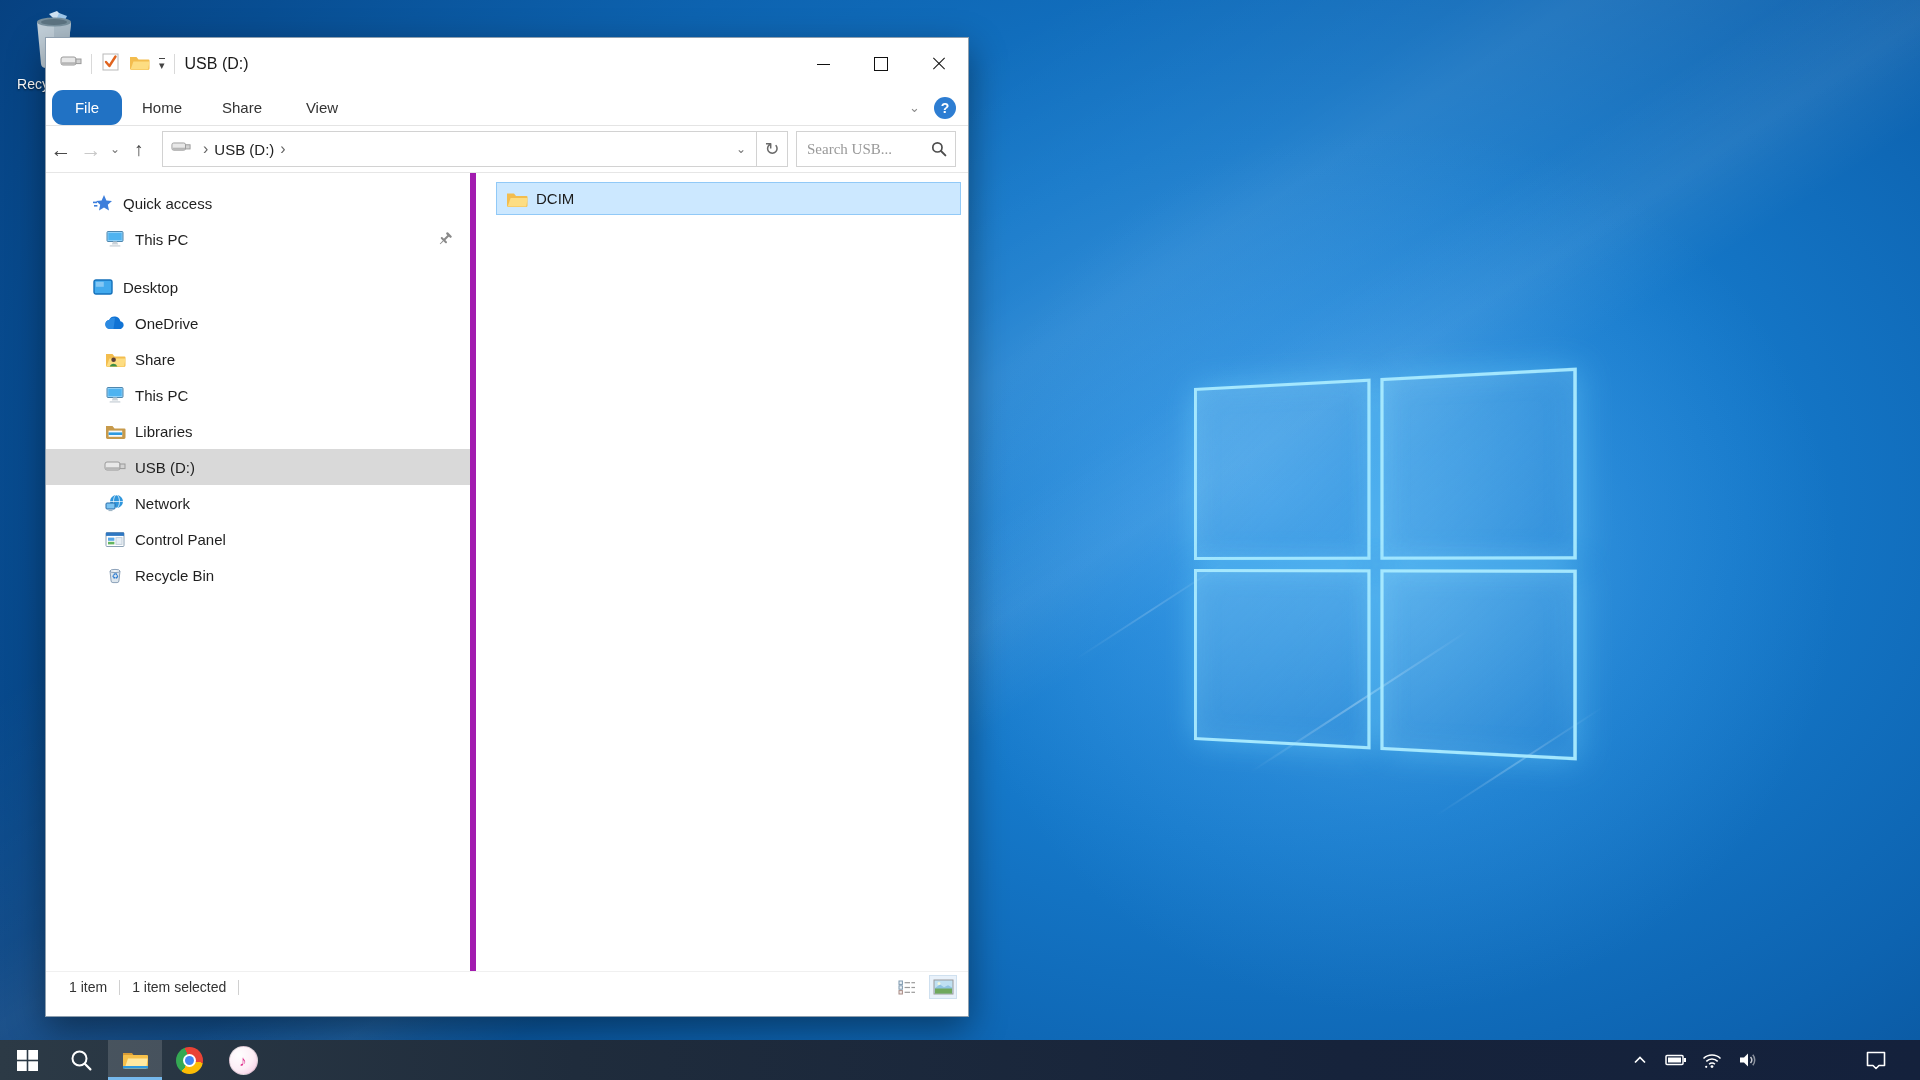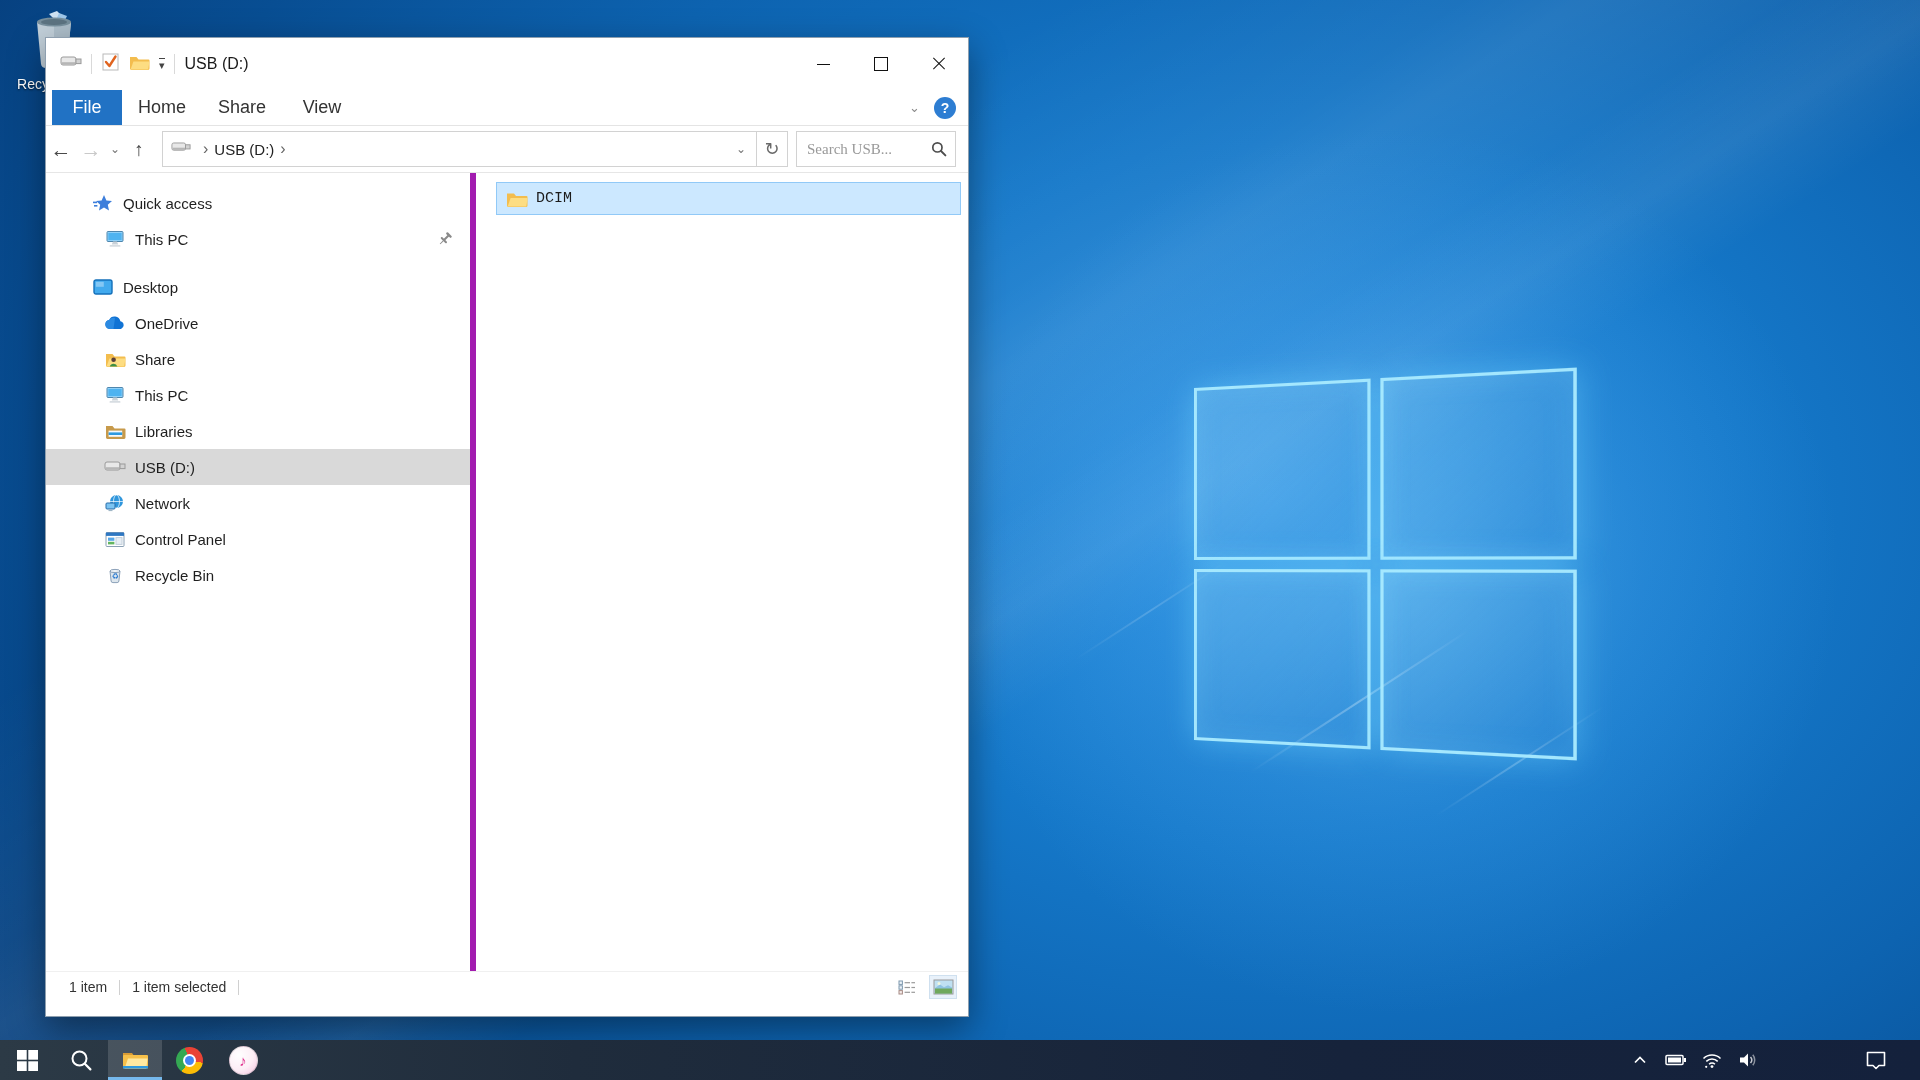--- a/index.html
+++ b/index.html
@@ -47,21 +47,21 @@
   .cap{width:58px;height:100%;display:flex;align-items:center;justify-content:center;}
   .min-glyph{width:13px;border-top:1.6px solid #111;}
   .max-glyph{width:12px;height:12px;border:1.4px solid #111;}
   .close-glyph{position:relative;width:14px;height:14px;}
   .close-glyph::before,.close-glyph::after{content:"";position:absolute;left:-1px;top:6px;width:16px;border-top:1.4px solid #111;}
   .close-glyph::before{transform:rotate(45deg);}
   .close-glyph::after{transform:rotate(-45deg);}
 
   
   .menubar{height:35px;display:flex;align-items:stretch;border-bottom:1px solid #e4e4e4;flex:0 0 auto;}
-  .tab{display:flex;align-items:center;justify-content:center;font-size:18px;color:#333;width:80px;}
+  .tab{display:flex;align-items:center;justify-content:center;font-size:15px;color:#333;width:80px;border-radius:11px;}
   .tab.file{width:70px;margin-left:6px;background:#2172c4;color:#fff;}
   .menubar-right{margin-left:auto;display:flex;align-items:center;gap:14px;padding-right:12px;}
   .help-circle{width:22px;height:22px;border-radius:50%;background:#2d7dd2;color:#fff;
     display:flex;align-items:center;justify-content:center;font-size:14px;font-weight:bold;}
 
   
   .navbar{height:46px;display:flex;align-items:center;flex:0 0 auto;border-bottom:1px solid #e6e6e6;
     padding:0 12px 0 0;}
   .nav-btn{width:30px;text-align:center;font-size:21px;color:#4a4a4a;line-height:1;}
   .nav-btn.disabled{color:#c9c9c9;}
@@ -87,21 +87,21 @@
   .side-row.lvl0{padding-left:46px;}
   .side-row.lvl1{padding-left:58px;}
   .side-row.gap-before{margin-top:12px;}
   .side-row.selected{background:#d9d9d9;}
   .pin{position:absolute;right:16px;top:9px;}
 
   .main{flex:1 1 auto;position:relative;}
   .file-row{position:absolute;left:20px;top:9px;width:463px;height:31px;
     background:#cce8ff;border:1px solid #91c9f7;display:flex;align-items:center;}
   .file-row .ico{margin:0 8px 0 9px;display:flex;}
-  .file-row .name{font-size:15px;color:#1b1b1b;font-family:Liberation Mono, monospace;}
+  .file-row .name{font-size:15px;color:#1b1b1b;}
 
   
   .statusbar{height:30px;flex:0 0 auto;border-top:1px solid #f0f0f0;display:flex;align-items:center;
     font-size:14px;color:#333;padding:0 12px 14px 23px;}
   .st-sep{width:1px;height:15px;background:#d0d0d0;margin:0 12px;}
   .st-right{margin-left:auto;display:flex;align-items:center;gap:10px;}
   .view-btn{width:26px;height:22px;display:flex;align-items:center;justify-content:center;}
   .view-btn.selected{background:#e8f1fa;outline:1px solid #cfe0ef;}
 
   

